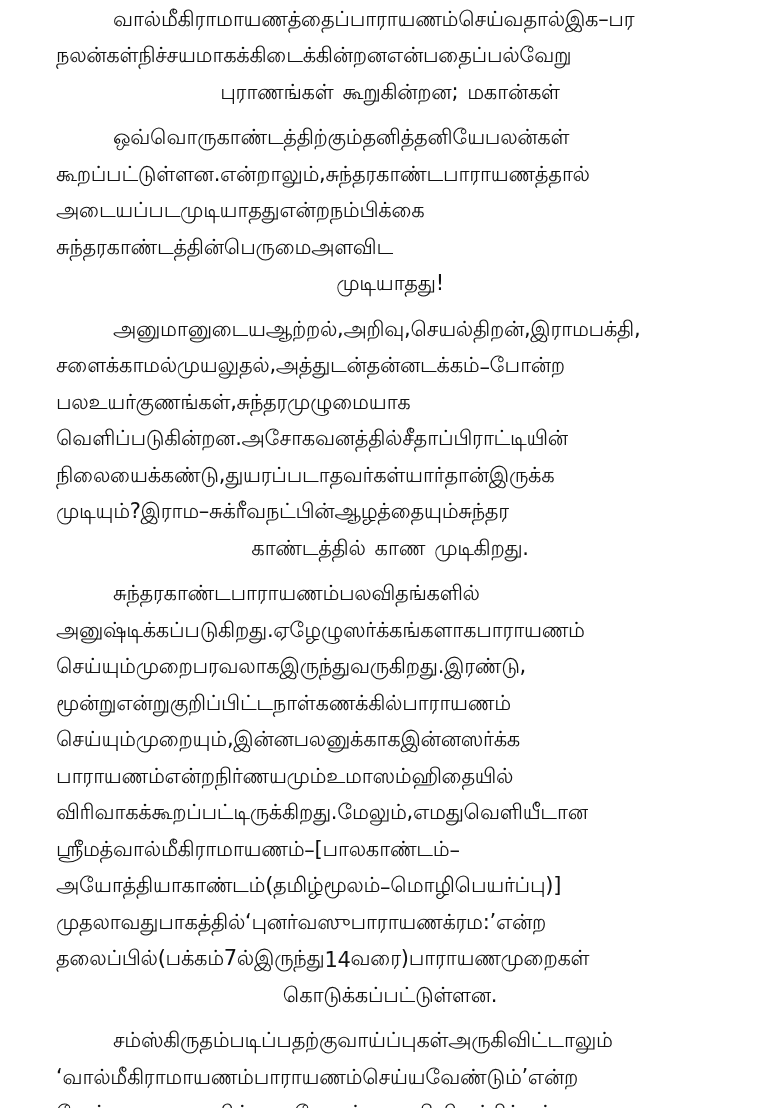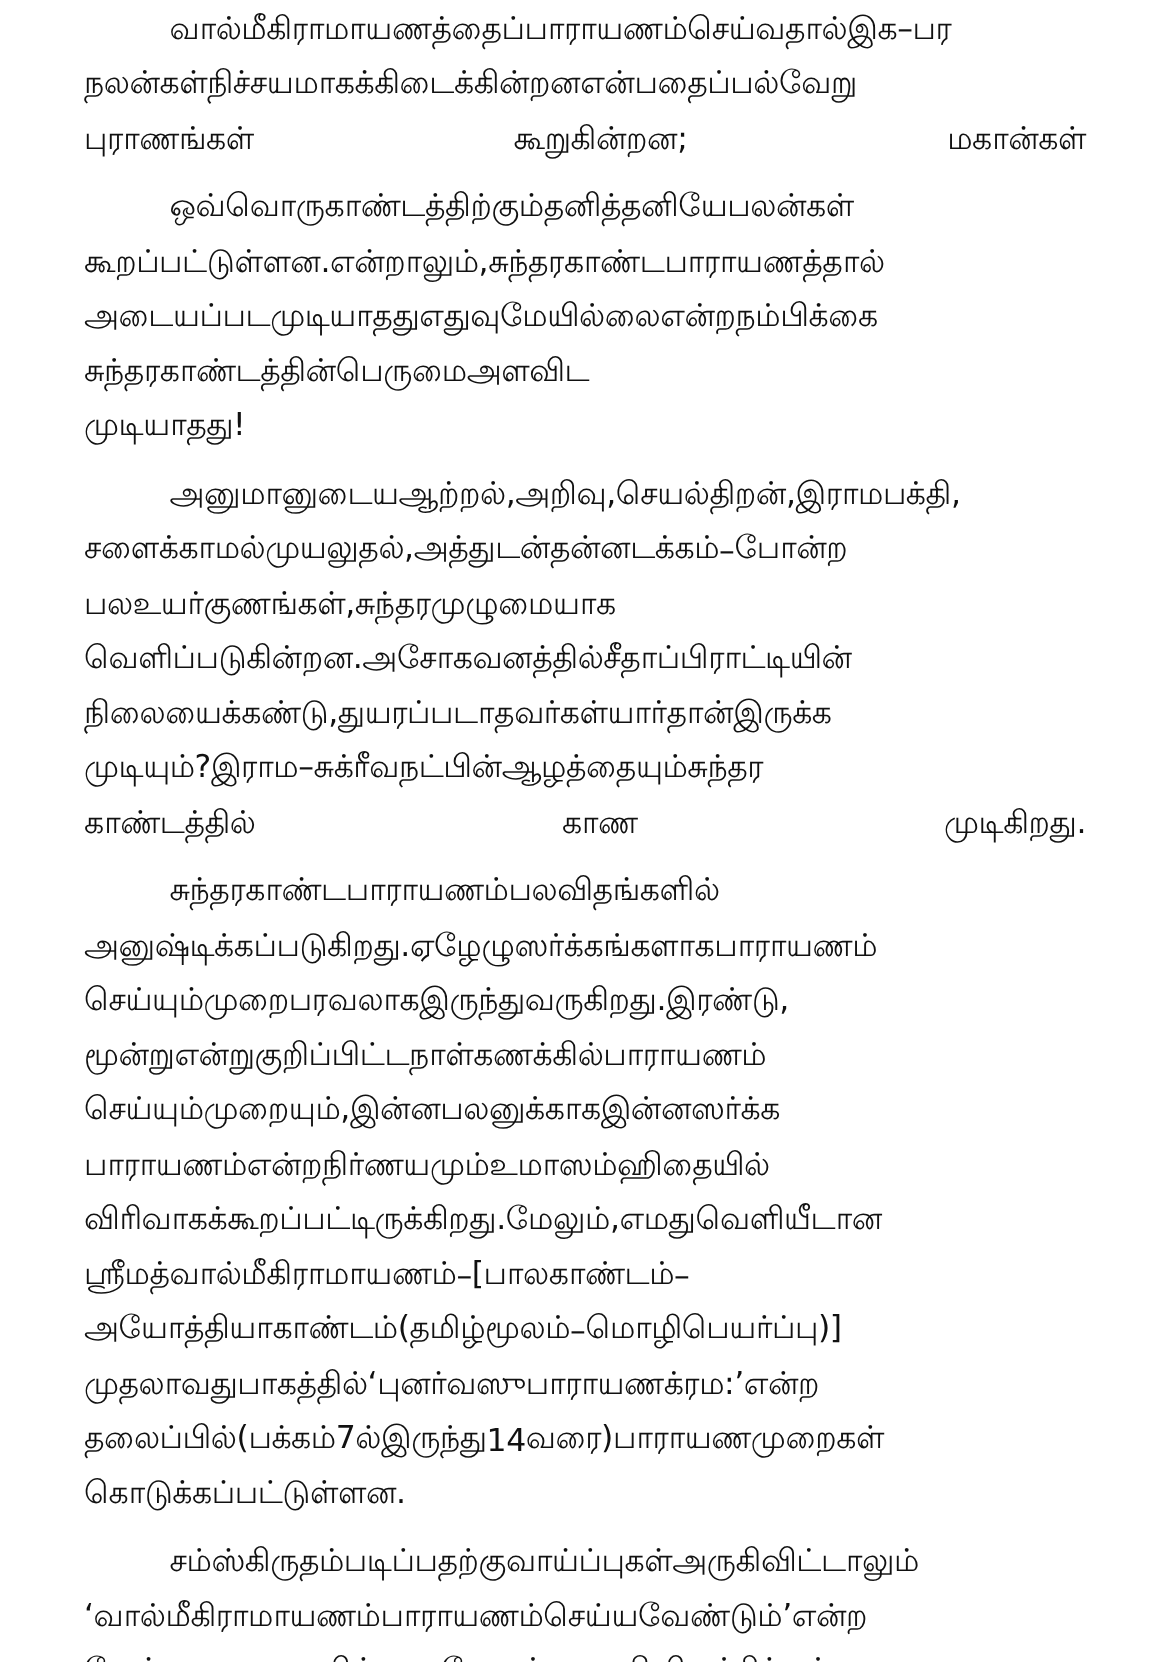--- a/index.html
+++ b/index.html
@@ -2,21 +2,21 @@
 <html><head>
 <meta charset="utf-8">
 <style>
   html, body { margin:0; padding:0; background:#ffffff; }
   body { width:780px; height:1108px; overflow:hidden; position:relative;
          font-family:"DejaVu Sans", "Liberation Sans", sans-serif; color:#111; }
   .page { position:absolute; left:56px; top:2px; width:668px; }
   .para { margin:0 0 9px 0; }
   .line { display:flex; height:36.5px; align-items:center; font-size:21px; white-space:nowrap; letter-spacing:-0.3px; }
   .line.just { justify-content:flex-start; }
-  .line.left { justify-content:space-between; gap:27px; }
+  .line.left { justify-content:center; gap:9px; }
   .line.indent { padding-left:57px; }
   .w { display:inline-block; }
   .b { font-weight:normal; }
 </style>
 </head>
 <body>
 
 <div class="page" id="page">
     <div class="para">
       <div class="line just indent">
@@ -49,21 +49,20 @@
       <div class="line just">
         <span class="w">கூறப்பட்டுள்ளன.</span>
         <span class="w">என்றாலும்,</span>
         <span class="w">சுந்தர</span>
         <span class="w">காண்ட</span>
         <span class="w">பாராயணத்தால்</span>
       </div>
       <div class="line just">
         <span class="w">அடையப்பட</span>
         <span class="w">முடியாதது</span>
-        <span class="w">எதுவுமேயில்லை</span>
         <span class="w">என்ற</span>
         <span class="w">நம்பிக்கை</span>
       </div>
       <div class="line just">
         <span class="w">சுந்தர</span>
         <span class="w">காண்டத்தின்</span>
         <span class="w">பெருமை</span>
         <span class="w">அளவிட</span>
       </div>
       <div class="line left">

